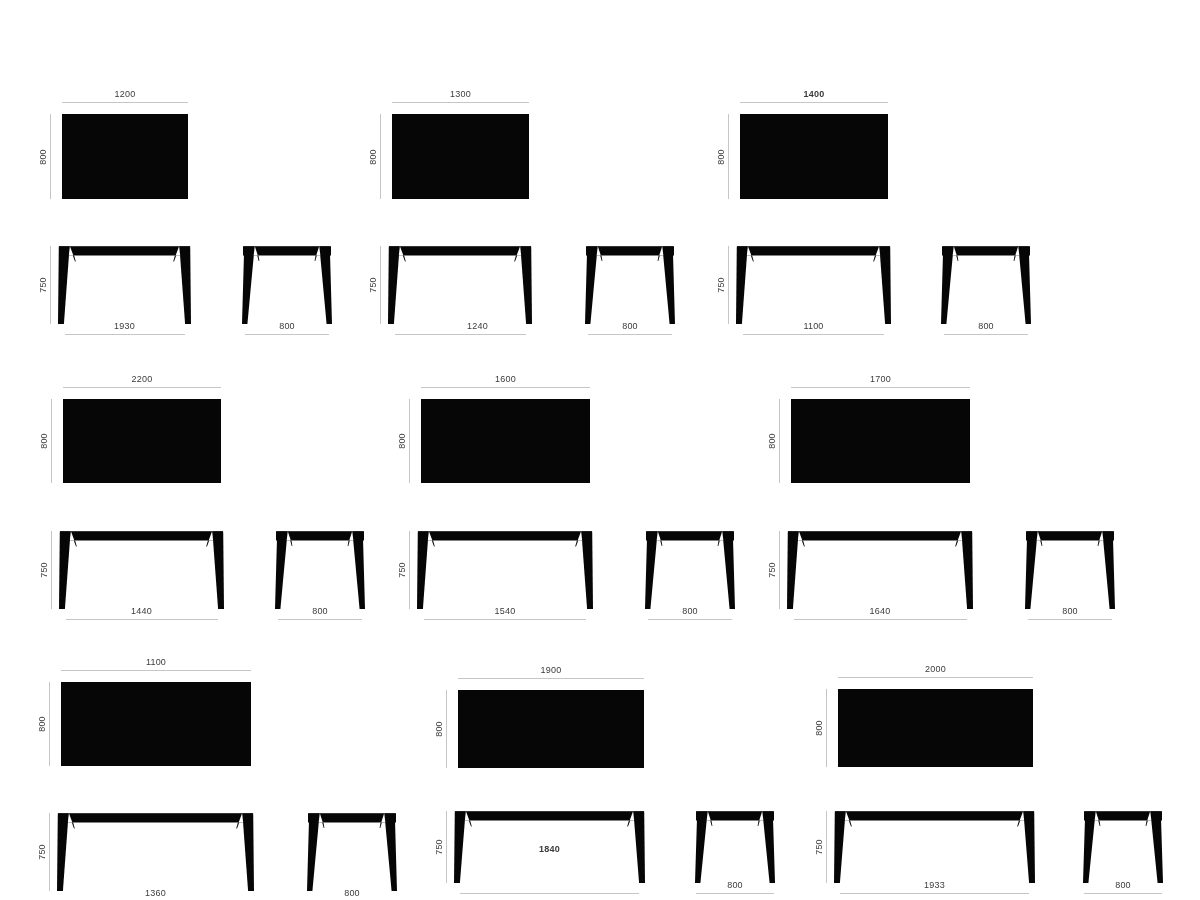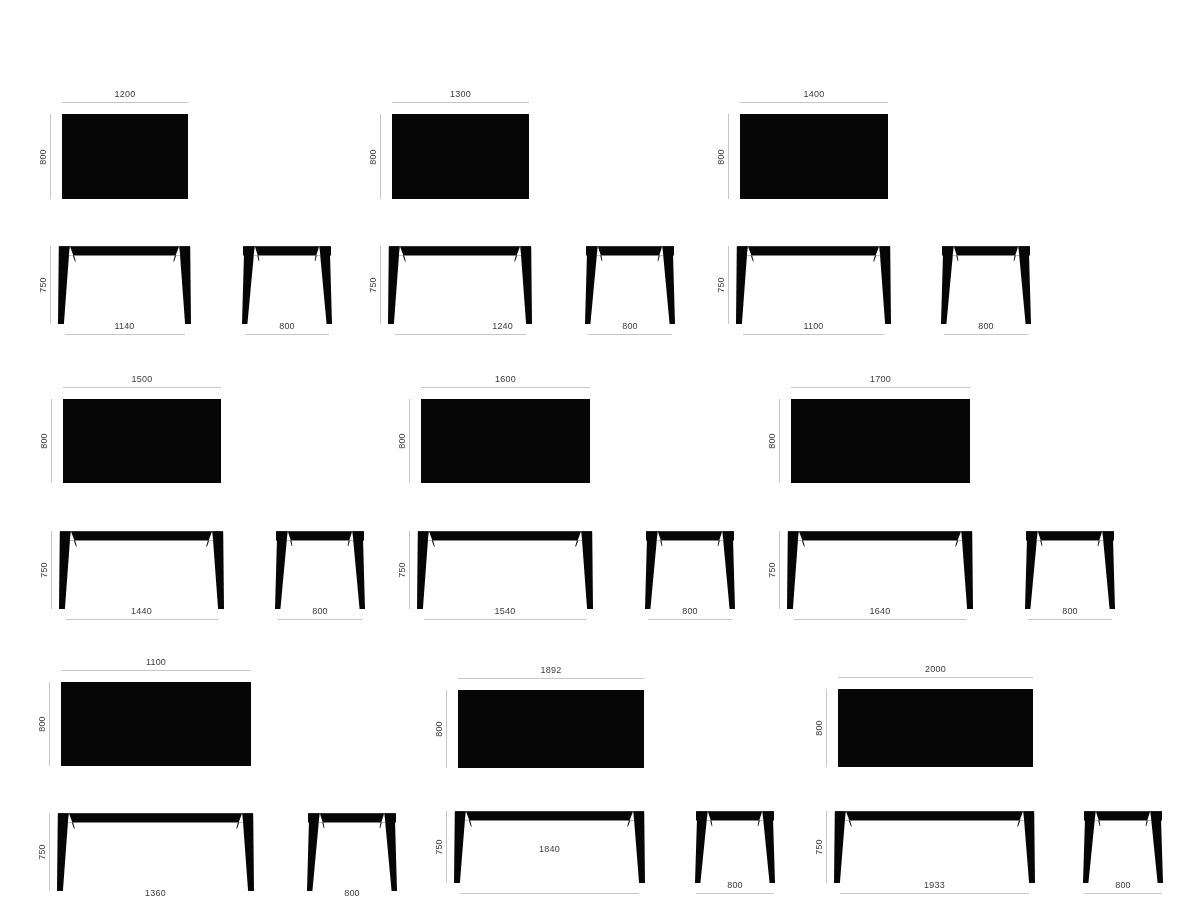--- a/index.html
+++ b/index.html
@@ -41,21 +41,21 @@
   <polygon points="0.8,1.6 11.6,1.6 5.9,79 0,79" fill="#060606"></polygon>
   <polygon points="132.2,1.6 121.4,1.6 127.1,79 133,79" fill="#060606"></polygon>
   <polygon points="11.9,1.3 15.4,10.6 10.8,10.6" fill="#ffffff"></polygon>
   <polygon points="121.1,1.3 117.6,10.6 122.2,10.6" fill="#ffffff"></polygon>
   <polygon points="14.8,10.5 16.1,10.5 17.8,16.5 17,16.5" fill="#060606"></polygon>
   <polygon points="118.2,10.5 116.9,10.5 115.2,16.5 116,16.5" fill="#060606"></polygon>
       </svg>
     <div class="vline height-line" style="left: 50px; top: 198px; height: 78px;"></div>
     <div class="lbl rot height-lbl" style="left: 23px; top: 230.5px; width: 40px; height: 12px;">750</div>
     <div class="hline feet-line" style="left: 64.5px; top: 286px; width: 120px;"></div>
-    <div class="lbl feet-lbl" style="left: 64.5px; top: 273px; width: 120px; height: 11px;">1140</div>
+    <div class="lbl feet-lbl" style="left: 64.5px; top: 273px; width: 120px; height: 11px;">1930</div>
     <svg class="side-view" viewBox="0 0 90 79" width="90" height="79" style="left: 242px; top: 197px; width: 90px; height: 79px;">
   <rect x="1" y="1.2" width="88" height="9.3" fill="#060606"></rect>
   <polygon points="2.2,1.6 12.6,1.6 5.4,79 0,79" fill="#060606"></polygon>
   <polygon points="87.8,1.6 77.4,1.6 84.6,79 90,79" fill="#060606"></polygon>
   <polygon points="12.8,1.3 15.8,10.6 11.6,10.6" fill="#ffffff"></polygon>
   <polygon points="77.2,1.3 74.2,10.6 78.4,10.6" fill="#ffffff"></polygon>
   <polygon points="15.2,10.5 16.4,10.5 17.4,16 16.7,16" fill="#060606"></polygon>
   <polygon points="74.8,10.5 73.6,10.5 72.6,16 73.3,16" fill="#060606"></polygon>
       </svg>
     <div class="hline side-line" style="left: 245px; top: 286px; width: 84px;"></div>
@@ -72,35 +72,35 @@
   <polygon points="0.8,1.6 11.6,1.6 5.9,79 0,79" fill="#060606"></polygon>
   <polygon points="143.2,1.6 132.4,1.6 138.1,79 144,79" fill="#060606"></polygon>
   <polygon points="11.9,1.3 15.4,10.6 10.8,10.6" fill="#ffffff"></polygon>
   <polygon points="132.1,1.3 128.6,10.6 133.2,10.6" fill="#ffffff"></polygon>
   <polygon points="14.8,10.5 16.1,10.5 17.8,16.5 17,16.5" fill="#060606"></polygon>
   <polygon points="129.2,10.5 127.9,10.5 126.2,16.5 127,16.5" fill="#060606"></polygon>
       </svg>
     <div class="vline height-line" style="left: 380px; top: 198px; height: 78px;"></div>
     <div class="lbl rot height-lbl" style="left: 353px; top: 230.5px; width: 40px; height: 12px;">750</div>
     <div class="hline feet-line" style="left: 394.5px; top: 286px; width: 131px;"></div>
-    <div class="lbl feet-lbl" style="left: 382px; top: 273px; width: 131px; height: 11px; text-align: right;">1240</div>
+    <div class="lbl feet-lbl" style="left: 412px; top: 273px; width: 131px; height: 11px;">1240</div>
     <svg class="side-view" viewBox="0 0 90 79" width="90" height="79" style="left: 585px; top: 197px; width: 90px; height: 79px;">
   <rect x="1" y="1.2" width="88" height="9.3" fill="#060606"></rect>
   <polygon points="2.2,1.6 12.6,1.6 5.4,79 0,79" fill="#060606"></polygon>
   <polygon points="87.8,1.6 77.4,1.6 84.6,79 90,79" fill="#060606"></polygon>
   <polygon points="12.8,1.3 15.8,10.6 11.6,10.6" fill="#ffffff"></polygon>
   <polygon points="77.2,1.3 74.2,10.6 78.4,10.6" fill="#ffffff"></polygon>
   <polygon points="15.2,10.5 16.4,10.5 17.4,16 16.7,16" fill="#060606"></polygon>
   <polygon points="74.8,10.5 73.6,10.5 72.6,16 73.3,16" fill="#060606"></polygon>
       </svg>
     <div class="hline side-line" style="left: 588px; top: 286px; width: 84px;"></div>
     <div class="lbl side-lbl" style="left: 588px; top: 273px; width: 84px; height: 11px;">800</div>
   </div>
     <div class="cell">
-    <div class="lbl top-lbl" style="left: 740px; top: 41px; width: 148px; height: 11px;">1400</div>
+    <div class="lbl top-lbl" style="left: 740px; top: 41px; width: 148px; height: 11px; font-weight: bold;">1400</div>
     <div class="hline top-line" style="left: 740px; top: 54px; width: 148px;"></div>
     <div class="vline depth-line" style="left: 728px; top: 66px; height: 85px;"></div>
     <div class="lbl rot depth-lbl" style="left: 701px; top: 102.5px; width: 40px; height: 12px;">800</div>
     <div class="top-view" style="left: 740px; top: 66px; width: 148px; height: 85px;"></div>
     <svg class="front-view" viewBox="0 0 155 79" width="155" height="79" style="left: 736px; top: 197px; width: 155px; height: 79px;">
   <rect x="1" y="1.2" width="153" height="9.3" fill="#060606"></rect>
   <polygon points="0.8,1.6 11.6,1.6 5.9,79 0,79" fill="#060606"></polygon>
   <polygon points="154.2,1.6 143.4,1.6 149.1,79 155,79" fill="#060606"></polygon>
   <polygon points="11.9,1.3 15.4,10.6 10.8,10.6" fill="#ffffff"></polygon>
   <polygon points="143.1,1.3 139.6,10.6 144.2,10.6" fill="#ffffff"></polygon>
@@ -117,21 +117,21 @@
   <polygon points="87.8,1.6 77.4,1.6 84.6,79 90,79" fill="#060606"></polygon>
   <polygon points="12.8,1.3 15.8,10.6 11.6,10.6" fill="#ffffff"></polygon>
   <polygon points="77.2,1.3 74.2,10.6 78.4,10.6" fill="#ffffff"></polygon>
   <polygon points="15.2,10.5 16.4,10.5 17.4,16 16.7,16" fill="#060606"></polygon>
   <polygon points="74.8,10.5 73.6,10.5 72.6,16 73.3,16" fill="#060606"></polygon>
       </svg>
     <div class="hline side-line" style="left: 944px; top: 286px; width: 84px;"></div>
     <div class="lbl side-lbl" style="left: 944px; top: 273px; width: 84px; height: 11px;">800</div>
   </div>
     <div class="cell">
-    <div class="lbl top-lbl" style="left: 63px; top: 326px; width: 158px; height: 11px;">1500</div>
+    <div class="lbl top-lbl" style="left: 63px; top: 326px; width: 158px; height: 11px;">2200</div>
     <div class="hline top-line" style="left: 63px; top: 339px; width: 158px;"></div>
     <div class="vline depth-line" style="left: 51px; top: 351px; height: 84px;"></div>
     <div class="lbl rot depth-lbl" style="left: 24px; top: 387px; width: 40px; height: 12px;">800</div>
     <div class="top-view" style="left: 63px; top: 351px; width: 158px; height: 84px;"></div>
     <svg class="front-view" viewBox="0 0 165 79" width="165" height="79" style="left: 59px; top: 482px; width: 165px; height: 79px;">
   <rect x="1" y="1.2" width="163" height="9.3" fill="#060606"></rect>
   <polygon points="0.8,1.6 11.6,1.6 5.9,79 0,79" fill="#060606"></polygon>
   <polygon points="164.2,1.6 153.4,1.6 159.1,79 165,79" fill="#060606"></polygon>
   <polygon points="11.9,1.3 15.4,10.6 10.8,10.6" fill="#ffffff"></polygon>
   <polygon points="153.1,1.3 149.6,10.6 154.2,10.6" fill="#ffffff"></polygon>
@@ -241,38 +241,38 @@
   <polygon points="87.8,1.6 77.4,1.6 84.6,79 90,79" fill="#060606"></polygon>
   <polygon points="12.8,1.3 15.8,10.6 11.6,10.6" fill="#ffffff"></polygon>
   <polygon points="77.2,1.3 74.2,10.6 78.4,10.6" fill="#ffffff"></polygon>
   <polygon points="15.2,10.5 16.4,10.5 17.4,16 16.7,16" fill="#060606"></polygon>
   <polygon points="74.8,10.5 73.6,10.5 72.6,16 73.3,16" fill="#060606"></polygon>
       </svg>
     <div class="hline side-line" style="left: 310px; top: 853px; width: 84px;"></div>
     <div class="lbl side-lbl" style="left: 310px; top: 840px; width: 84px; height: 11px;">800</div>
   </div>
     <div class="cell">
-    <div class="lbl top-lbl" style="left: 458px; top: 617px; width: 186px; height: 11px;">1892</div>
+    <div class="lbl top-lbl" style="left: 458px; top: 617px; width: 186px; height: 11px;">1900</div>
     <div class="hline top-line" style="left: 458px; top: 630px; width: 186px;"></div>
     <div class="vline depth-line" style="left: 446px; top: 642px; height: 78px;"></div>
     <div class="lbl rot depth-lbl" style="left: 419px; top: 675px; width: 40px; height: 12px;">800</div>
     <div class="top-view" style="left: 458px; top: 642px; width: 186px; height: 78px;"></div>
     <svg class="front-view" viewBox="0 0 191 73" width="191" height="73" style="left: 454px; top: 762px; width: 191px; height: 73px;">
   <rect x="1" y="1.2" width="189" height="9.3" fill="#060606"></rect>
   <polygon points="0.8,1.6 11.6,1.6 5.9,73 0,73" fill="#060606"></polygon>
   <polygon points="190.2,1.6 179.4,1.6 185.1,73 191,73" fill="#060606"></polygon>
   <polygon points="11.9,1.3 15.4,10.6 10.8,10.6" fill="#ffffff"></polygon>
   <polygon points="179.1,1.3 175.6,10.6 180.2,10.6" fill="#ffffff"></polygon>
   <polygon points="14.8,10.5 16.1,10.5 17.8,16.5 17,16.5" fill="#060606"></polygon>
   <polygon points="176.2,10.5 174.9,10.5 173.2,16.5 174,16.5" fill="#060606"></polygon>
       </svg>
     <div class="vline height-line" style="left: 446px; top: 763px; height: 72px;"></div>
     <div class="lbl rot height-lbl" style="left: 419px; top: 792.5px; width: 40px; height: 12px;">750</div>
     <div class="hline feet-line" style="left: 460px; top: 845px; width: 179px;"></div>
-    <div class="lbl feet-lbl" style="left: 460px; top: 796px; width: 179px; height: 11px;">1840</div>
+    <div class="lbl feet-lbl" style="left: 460px; top: 796px; width: 179px; height: 11px; font-weight: bold;">1840</div>
     <svg class="side-view" viewBox="0 0 80 73" width="80" height="73" style="left: 695px; top: 762px; width: 80px; height: 73px;">
   <rect x="1" y="1.2" width="78" height="9.3" fill="#060606"></rect>
   <polygon points="2.2,1.6 12.6,1.6 5.4,73 0,73" fill="#060606"></polygon>
   <polygon points="77.8,1.6 67.4,1.6 74.6,73 80,73" fill="#060606"></polygon>
   <polygon points="12.8,1.3 15.8,10.6 11.6,10.6" fill="#ffffff"></polygon>
   <polygon points="67.2,1.3 64.2,10.6 68.4,10.6" fill="#ffffff"></polygon>
   <polygon points="15.2,10.5 16.4,10.5 17.4,16 16.7,16" fill="#060606"></polygon>
   <polygon points="64.8,10.5 63.6,10.5 62.6,16 63.3,16" fill="#060606"></polygon>
       </svg>
     <div class="hline side-line" style="left: 696px; top: 845px; width: 78px;"></div>

